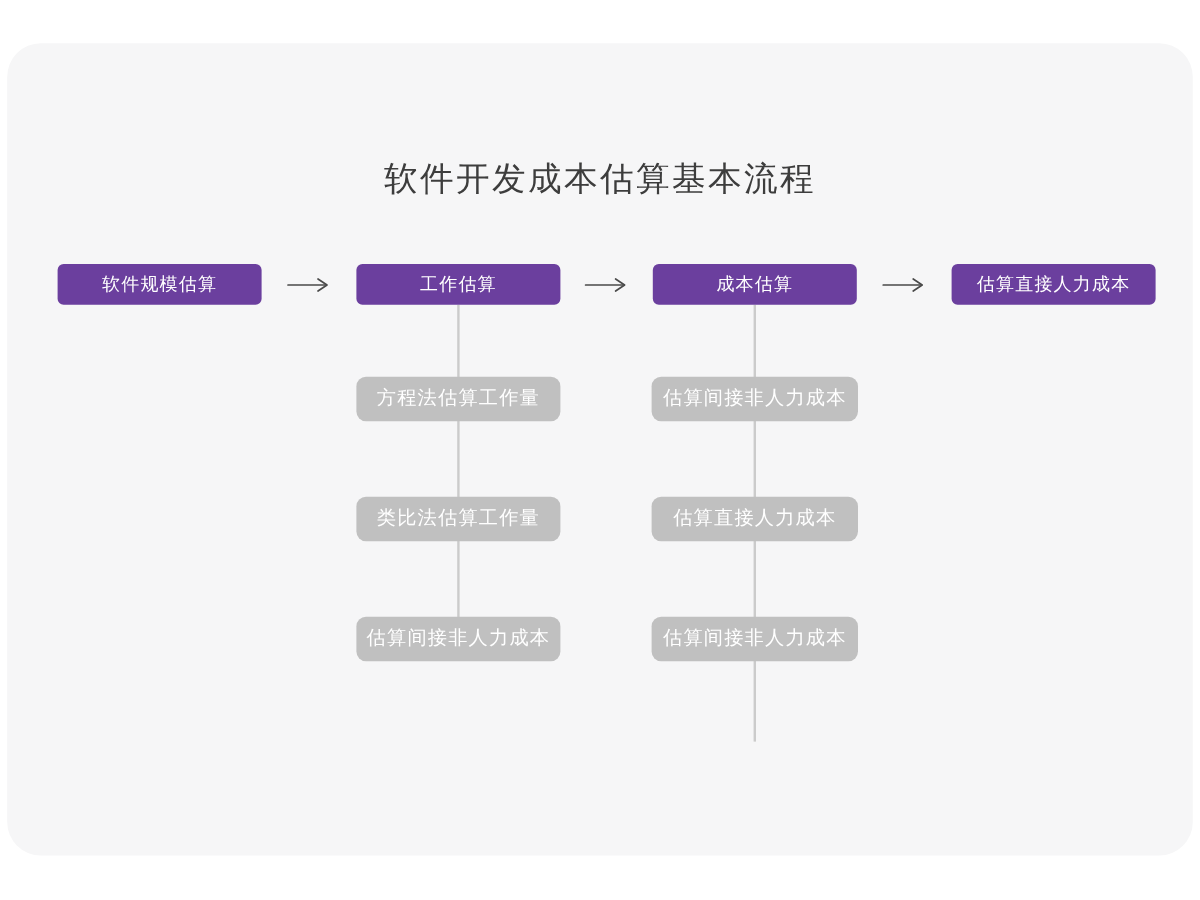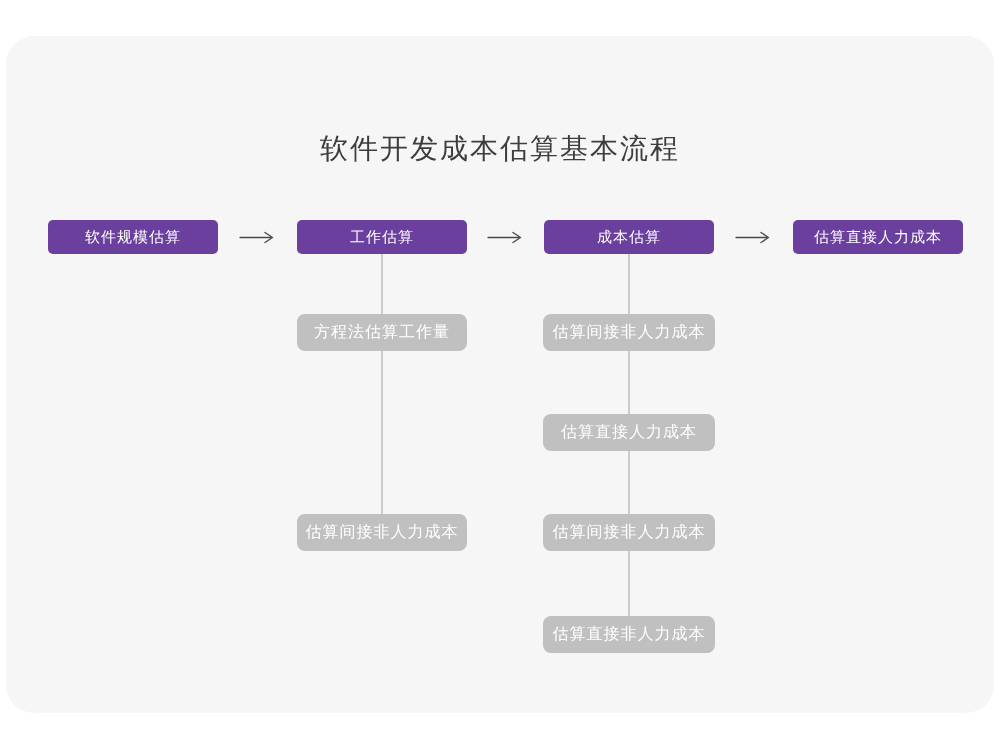--- a/index.html
+++ b/index.html
@@ -56,21 +56,21 @@
       <polyline points="27,1.5 34.5,6.5 27,11.5"></polyline>
     </svg>
     <div class="pbox" style="left:538px">成本估算</div>
     <svg class="arrow" style="left:728px" viewBox="0 0 40 13">
       <line x1="2" y1="6.5" x2="33" y2="6.5"></line>
       <polyline points="27,1.5 34.5,6.5 27,11.5"></polyline>
     </svg>
     <div class="pbox" style="left:787px">估算直接人力成本</div>
 
     <div class="gbox" style="left:291px;top:278px">方程法估算工作量</div>
+    <div class="gbox" style="left:291px;top:378px">类比法估算工作量</div>
     <div class="gbox" style="left:291px;top:478px">估算间接非人力成本</div>
 
     <div class="gbox c2" style="left:537px;top:278px">估算间接非人力成本</div>
     <div class="gbox c2" style="left:537px;top:378px">估算直接人力成本</div>
     <div class="gbox c2" style="left:537px;top:478px">估算间接非人力成本</div>
-    <div class="gbox c2" style="left:537px;top:580px">估算直接非人力成本</div>
 
   </div>
 </div>
 
 </body></html>

